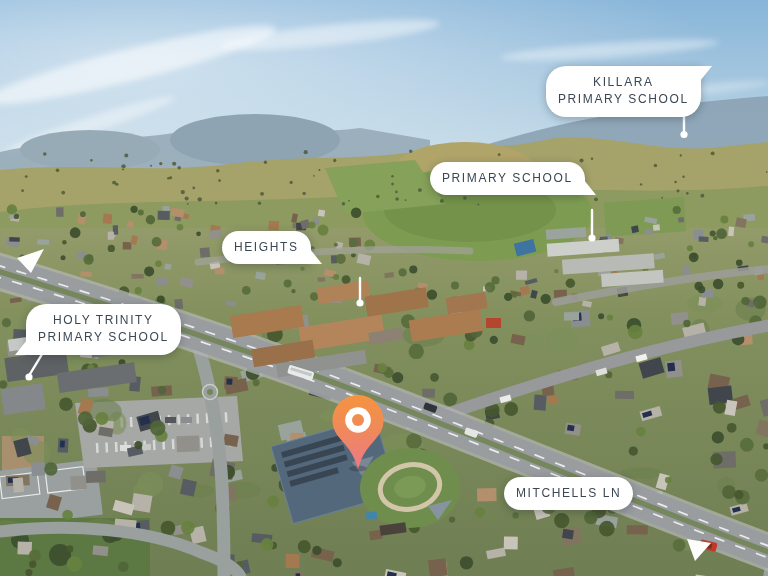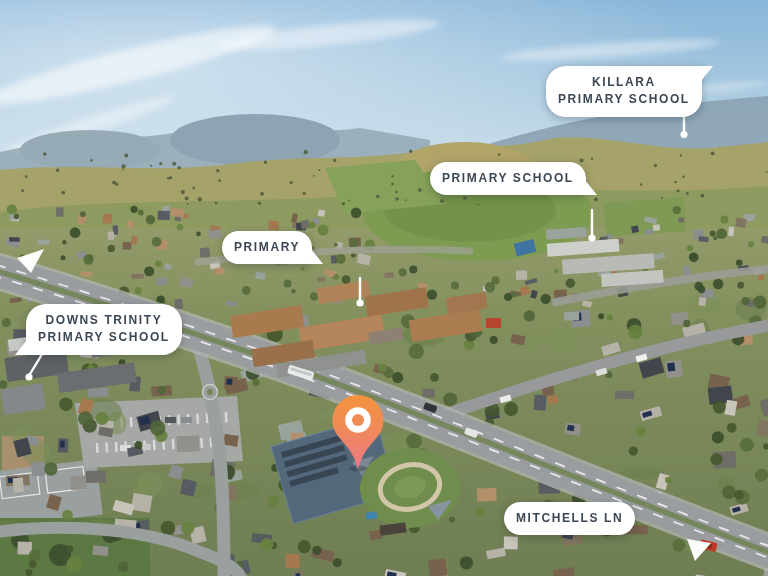--- a/index.html
+++ b/index.html
@@ -7,21 +7,21 @@
     width:768px;height:576px;position:relative;overflow:hidden;
     font-family:"Liberation Sans",sans-serif;background:#7f8b5e;
   }
   #scene{position:absolute;left:0;top:0;width:768px;height:576px;}
   .callout{
     position:absolute;
     background:var(--label-bg,#fff);
     color:var(--label-text,#3B4754);
     border-radius:20px;
     padding:8px 12px;
-    font-weight:bold;font-size:12px;line-height:1.45;
+    font-weight:normal;font-size:12px;line-height:1.45;
     letter-spacing:1.6px;text-align:center;white-space:nowrap;
     box-shadow:0 2px 8px rgba(15,25,35,.28);
     z-index:5;
   }
   .callout span{display:block;}
   .tail-tr{border-top-right-radius:2px;}
   .tail-tr::after{
     content:"";position:absolute;top:0;right:-11px;width:0;height:0;
     border-top:15px solid var(--label-bg,#fff);border-right:12px solid transparent;
   }
@@ -32,21 +32,21 @@
   }
   .tail-bl{border-bottom-left-radius:2px;}
   .tail-bl::after{
     content:"";position:absolute;bottom:0;left:-11px;width:0;height:0;
     border-bottom:15px solid var(--label-bg,#fff);border-left:12px solid transparent;
   }
   #callout-killara{left:546px;top:66px;}
   #callout-sunbury-heights{left:430px;top:162px;}
   #callout-sunbury-downs{left:222px;top:231px;}
   #callout-holy-trinity{left:26px;top:304px;}
-  #callout-mitchells-ln{left:504px;top:477px;margin-top:25px;}
+  #callout-mitchells-ln{left:504px;top:477px;}
   .overlay-svg{position:absolute;z-index:4;}
   #pin-marker{left:329px;top:393px;z-index:6;}
   #arrow-left{left:14px;top:246px;}
   #arrow-right{left:684px;top:536px;}
 </style>
 </head>
 <body>
 
 <svg id="scene" viewBox="0 0 768 576" xmlns="http://www.w3.org/2000/svg">
   <defs>
@@ -744,25 +744,25 @@
 <div class="callout tail-tr" id="callout-killara">
   <span>KILLARA</span>
   <span>PRIMARY SCHOOL</span>
 </div>
 
 <div class="callout tail-br" id="callout-sunbury-heights">
   <span>PRIMARY SCHOOL</span>
 </div>
 
 <div class="callout tail-br" id="callout-sunbury-downs">
-  <span>PRIMARY</span>
+  <span>HEIGHTS</span>
 </div>
 
 <div class="callout tail-bl" id="callout-holy-trinity">
-  <span>DOWNS TRINITY</span>
+  <span>HOLY TRINITY</span>
   <span>PRIMARY SCHOOL</span>
 </div>
 
 <div class="callout" id="callout-mitchells-ln">
   <span>MITCHELLS LN</span>
 </div>
 
 <svg class="overlay-svg" id="pin-marker" width="58" height="80" viewBox="0 0 58 80" xmlns="http://www.w3.org/2000/svg">
   <defs>
     <linearGradient id="pinGrad" gradientUnits="userSpaceOnUse" x1="29" y1="0" x2="29" y2="76">

